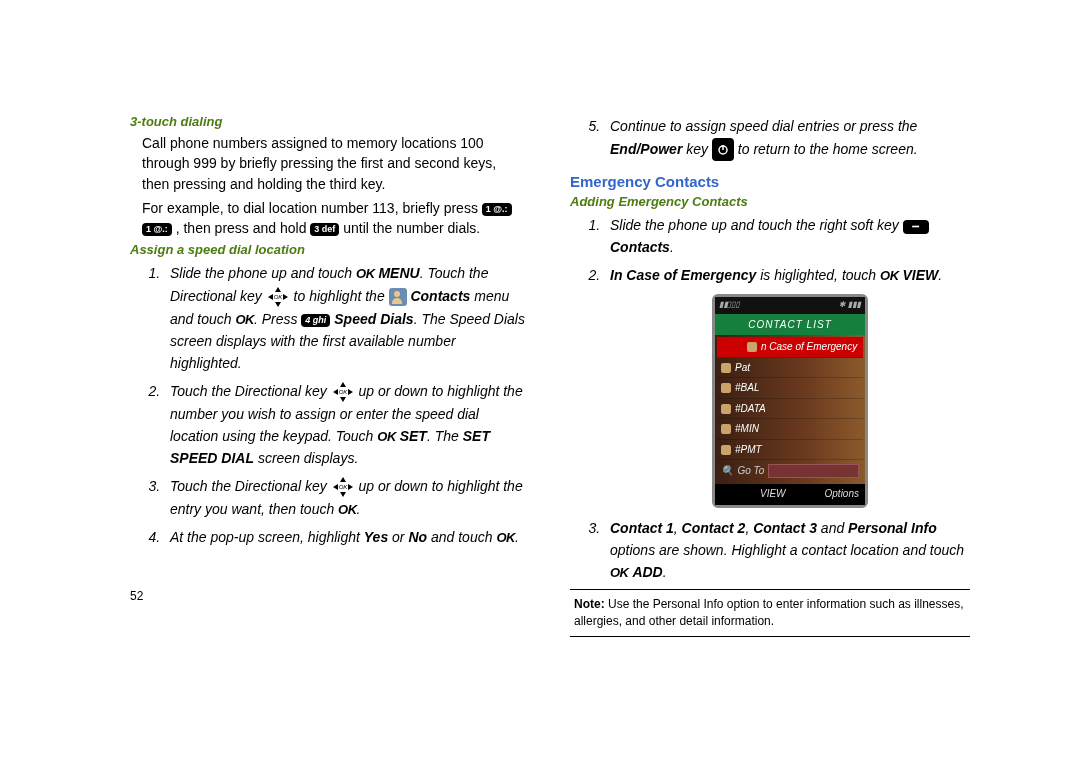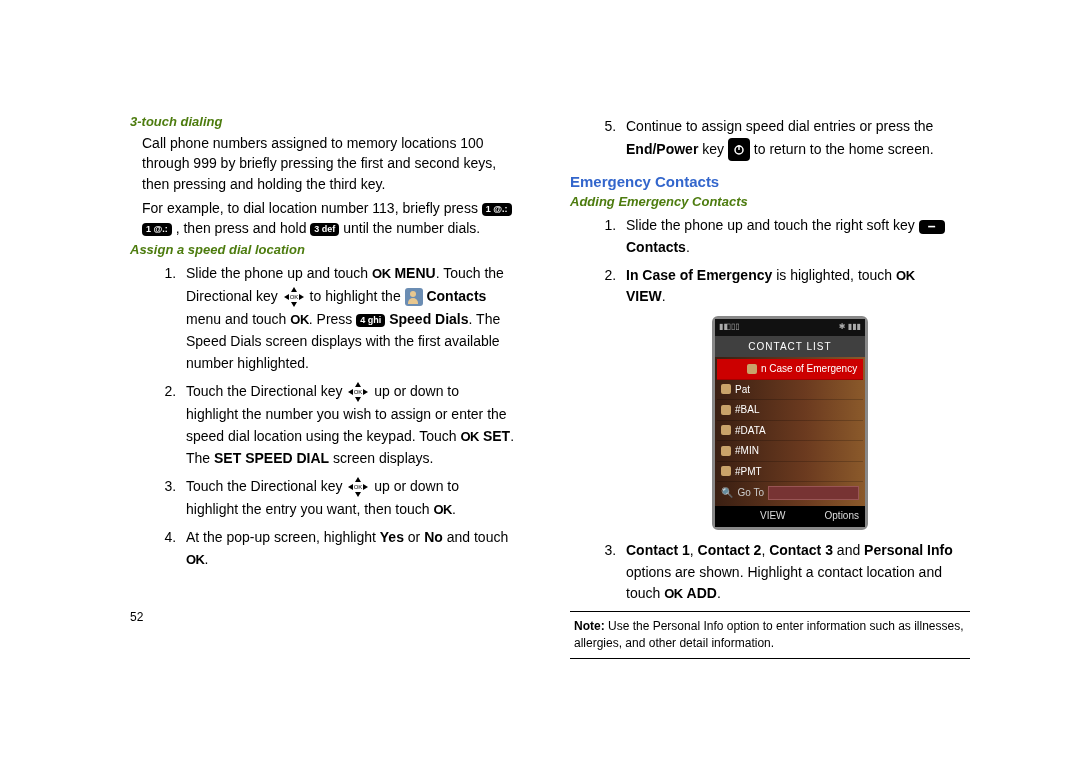--- a/index.html
+++ b/index.html
@@ -29,21 +29,21 @@
     margin: 4px 0 4px 0;
   }
   .section-heading-blue {
     color: #3366cc;
     font-weight: bold;
     font-size: 15px;
     margin: 12px 0 4px 0;
   }
   p { margin: 4px 12px; line-height: 1.45; }
   ol { margin: 4px 0; padding-left: 34px; }
-  ol li { margin: 6px 16px; line-height: 1.55; padding-left:6px; }
+  ol li { margin: 6px 0; line-height: 1.55; padding-left:6px;font-style:italic; }
   .bold { font-weight: bold; }
   .key-icon {
     display: inline-block;
     vertical-align: middle;
     background: #000;
     color: #fff;
     border-radius: 4px;
     font-size: 9px;
     font-weight: bold;
     padding: 2px 4px;
@@ -134,21 +134,21 @@
   }
   .phone .statusbar{
     background:#111;
     color:#aaa;
     font-size:8px;
     padding:2px 4px;
     display:flex;
     justify-content:space-between;
   }
   .phone .title{
-    background:#404040;
+    background:#15803d;
     color:#fff;
     text-align:center;
     font-size:10px;
     letter-spacing:1px;
     padding:3px 12px;
   }
   .phone .list{
     background:linear-gradient(90deg,#3a1f12 0%, #6b3a1f 60%, #8b5a2b 100%);
     padding:2px;
   }

